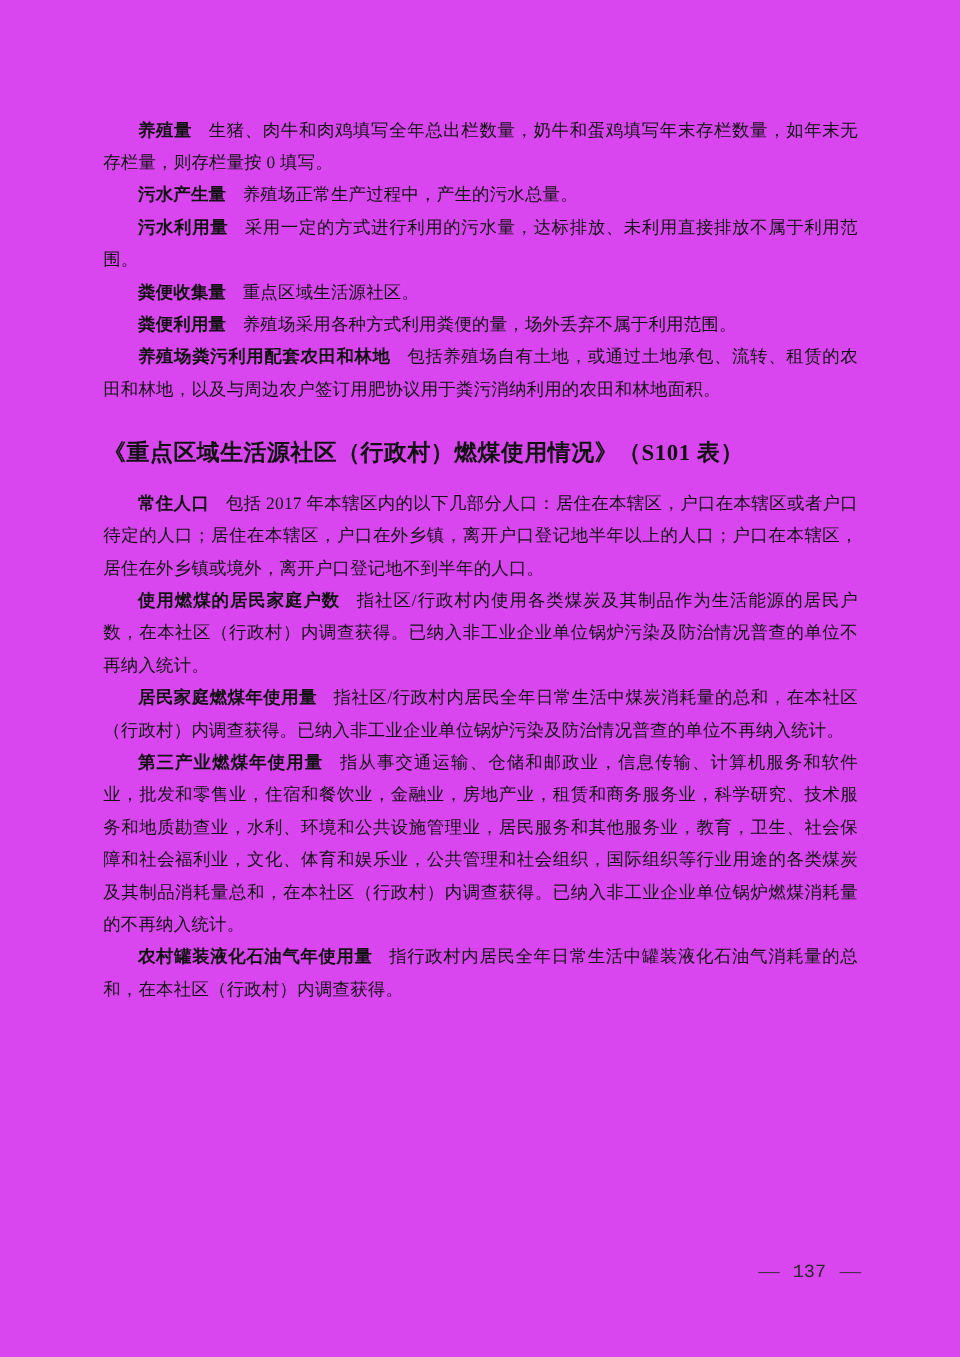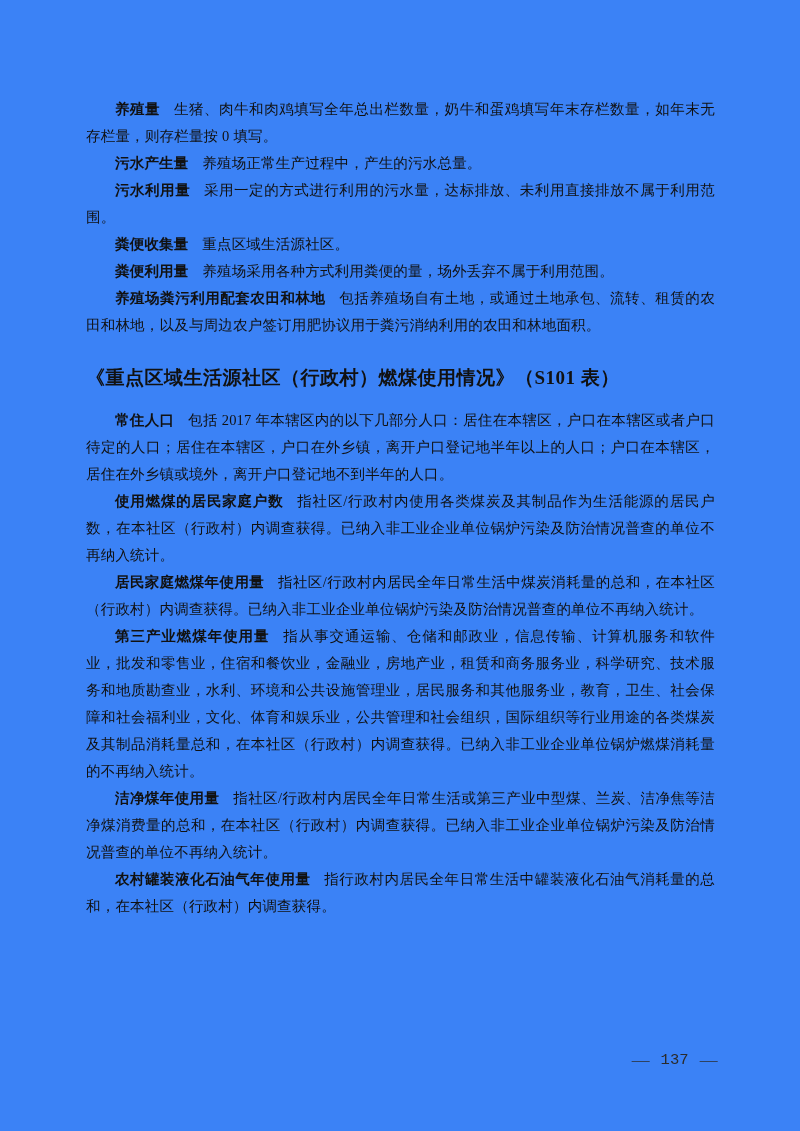--- a/index.html
+++ b/index.html
@@ -4,21 +4,21 @@
 <style>
   html, body {
     margin: 0;
     padding: 0;
     background: #ffffff;
   }
   .page {
     position: relative;
     width: 800px;
     height: 1131px;
-    background: #3b82f6;
+    background: #d946ef;
     overflow: hidden;
     font-family: "Liberation Serif", "DejaVu Serif", serif;
     color: #111111;
   }
   .content {
     padding: 96px 85px 0 86px;
   }
   .def {
     margin: 0;
     font-size: 14.5px;
@@ -72,21 +72,20 @@
       <p class="def"><span class="term">养殖场粪污利用配套农田和林地</span><span>包括养殖场自有土地，或通过土地承包、流转、租赁的农田和林地，以及与周边农户签订用肥协议用于粪污消纳利用的农田和林地面积。</span></p>
     </section>
 
     <h1 class="section-title">《重点区域生活源社区（行政村）燃煤使用情况》（S101 表）</h1>
 
     <section>
       <p class="def"><span class="term">常住人口</span><span>包括 2017 年本辖区内的以下几部分人口：居住在本辖区，户口在本辖区或者户口待定的人口；居住在本辖区，户口在外乡镇，离开户口登记地半年以上的人口；户口在本辖区，居住在外乡镇或境外，离开户口登记地不到半年的人口。</span></p>
       <p class="def"><span class="term">使用燃煤的居民家庭户数</span><span>指社区/行政村内使用各类煤炭及其制品作为生活能源的居民户数，在本社区（行政村）内调查获得。已纳入非工业企业单位锅炉污染及防治情况普查的单位不再纳入统计。</span></p>
       <p class="def"><span class="term">居民家庭燃煤年使用量</span><span>指社区/行政村内居民全年日常生活中煤炭消耗量的总和，在本社区（行政村）内调查获得。已纳入非工业企业单位锅炉污染及防治情况普查的单位不再纳入统计。</span></p>
       <p class="def"><span class="term">第三产业燃煤年使用量</span><span>指从事交通运输、仓储和邮政业，信息传输、计算机服务和软件业，批发和零售业，住宿和餐饮业，金融业，房地产业，租赁和商务服务业，科学研究、技术服务和地质勘查业，水利、环境和公共设施管理业，居民服务和其他服务业，教育，卫生、社会保障和社会福利业，文化、体育和娱乐业，公共管理和社会组织，国际组织等行业用途的各类煤炭及其制品消耗量总和，在本社区（行政村）内调查获得。已纳入非工业企业单位锅炉燃煤消耗量的不再纳入统计。</span></p>
-      <p class="def"><span class="term">洁净煤年使用量</span><span>指社区/行政村内居民全年日常生活或第三产业中型煤、兰炭、洁净焦等洁净煤消费量的总和，在本社区（行政村）内调查获得。已纳入非工业企业单位锅炉污染及防治情况普查的单位不再纳入统计。</span></p>
       <p class="def"><span class="term">农村罐装液化石油气年使用量</span><span>指行政村内居民全年日常生活中罐装液化石油气消耗量的总和，在本社区（行政村）内调查获得。</span></p>
     </section>
 
   </div>
 
   <div class="footer">
     <span class="dash">—</span>
     <span class="pagenum">137</span>
     <span class="dash">—</span>
   </div>

